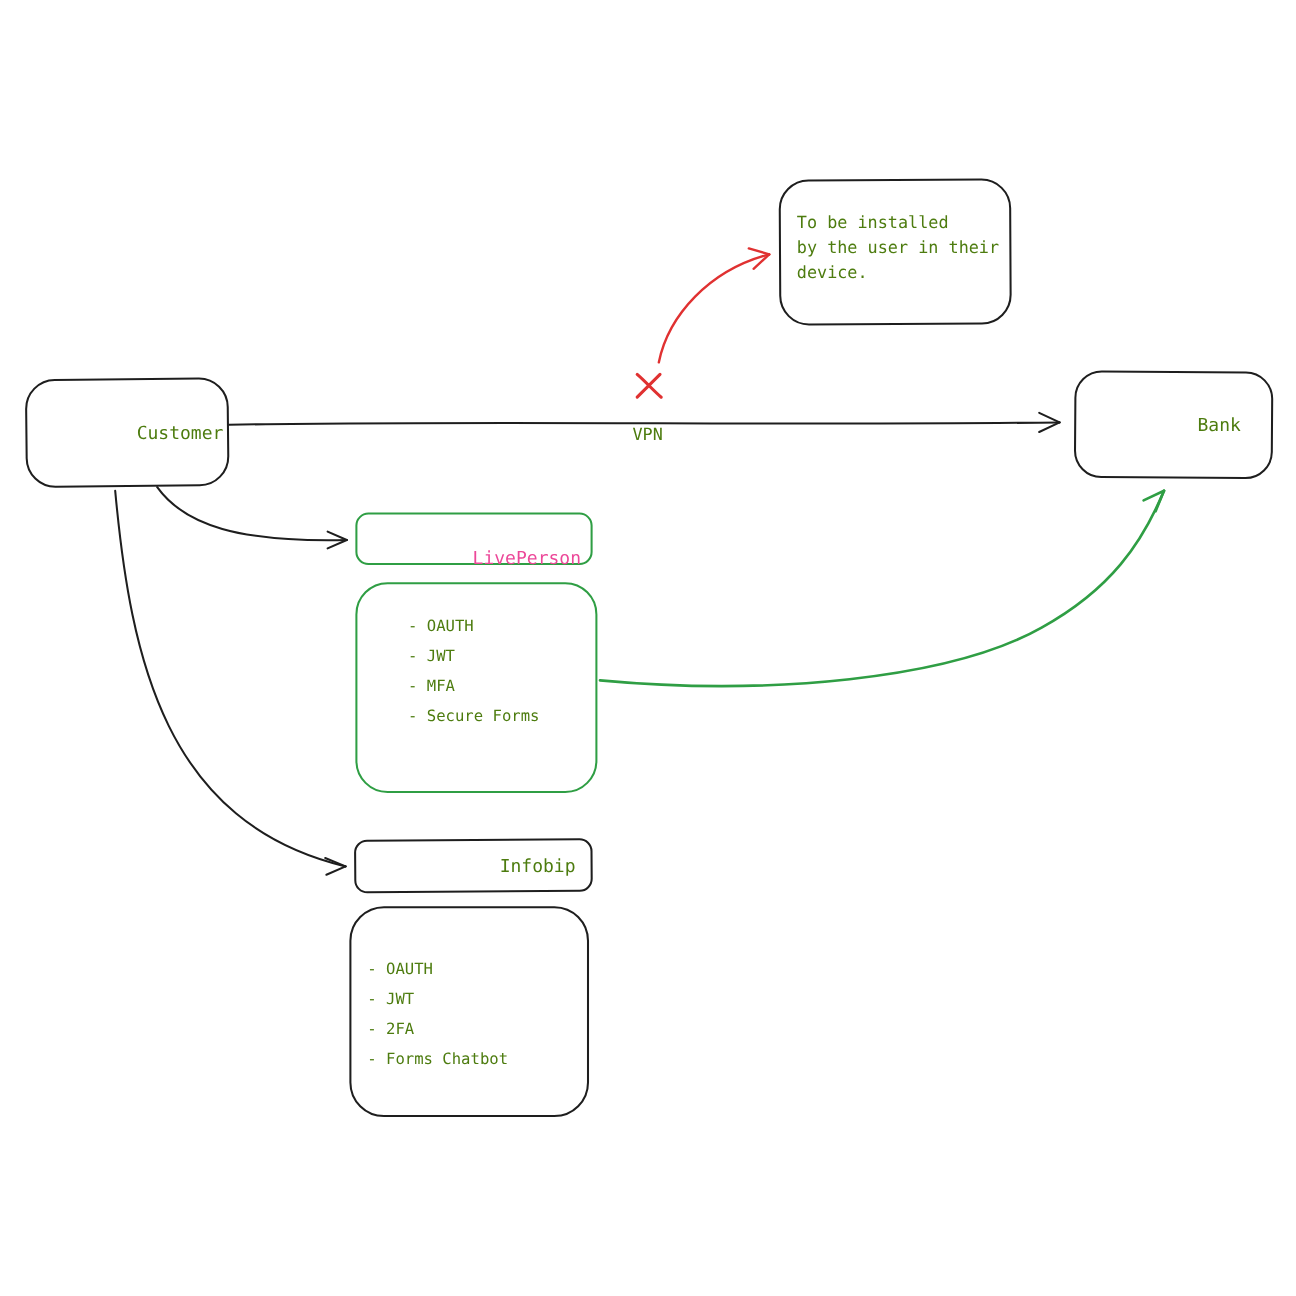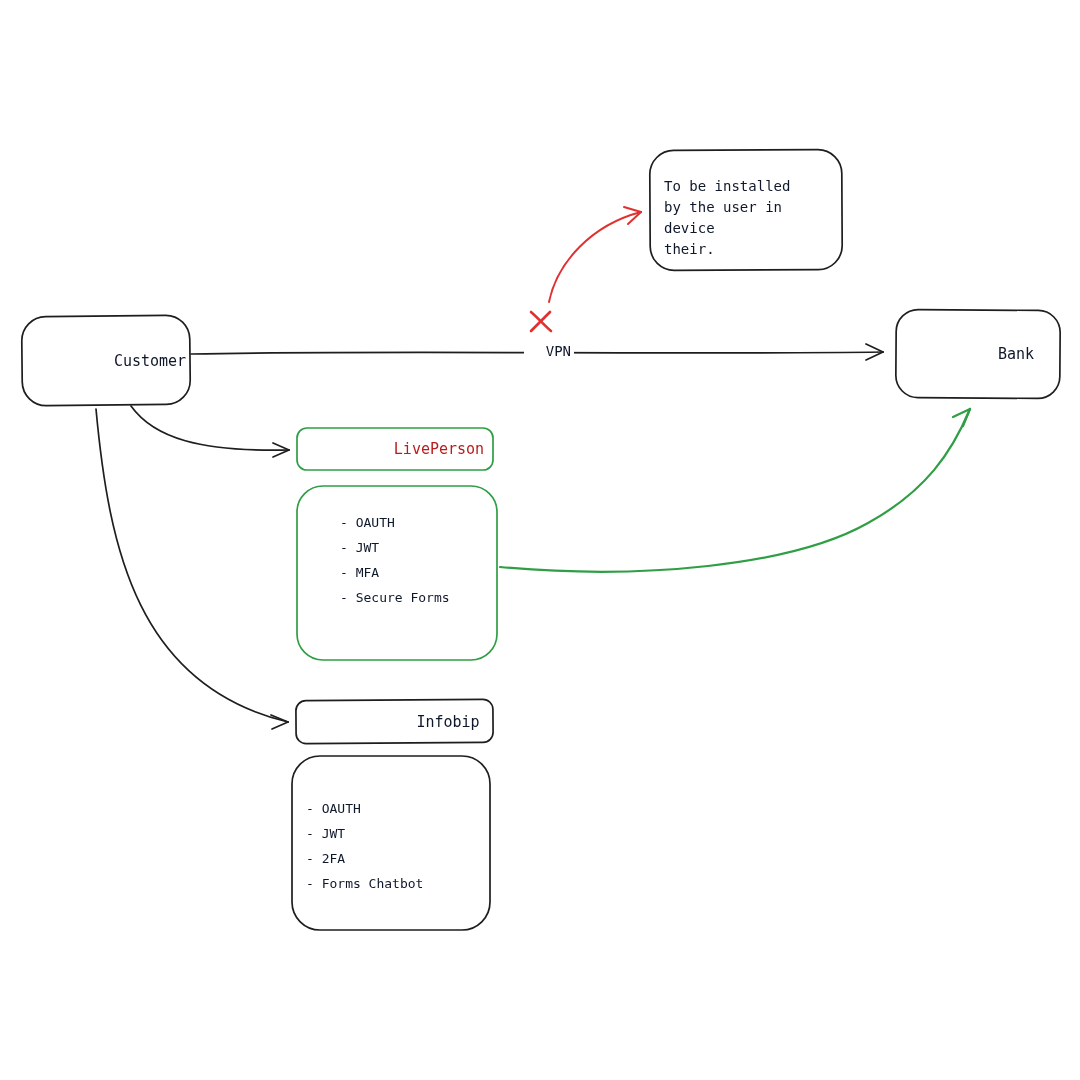--- a/index.html
+++ b/index.html
@@ -5,24 +5,24 @@
   html,body{margin:0;padding:0;}
   body{
     width:1080px;height:1080px;
     background:#ffffff;
     position:relative;
     font-family:"DejaVu Sans Mono", monospace;
     color:#1e1e1e;
     overflow:hidden;
   }
   .canvas-svg{position:absolute;top:0;left:0;}
-  .label{position:absolute;color:#0f172a;white-space:nowrap;}
+  .label{position:absolute;color:#4d7c0f;white-space:nowrap;}
   .node-label{display:flex;align-items:center;justify-content:center;text-align:center;padding-left:44px;}
-  .green-text{color:#b91c1c;}
-  .edge-label{background:#ffffff;text-align:right;padding:0 3px;}
+  .green-text{color:#ec4899;margin-top:16px;}
+  .edge-label{background:#ffffff;text-align:left;padding:0 3px;margin-top:12px;}
   .note-lines .line{font-size:14px;line-height:21px;}
   .feature-list .line{font-size:13px;line-height:25px;}
 </style>
 </head>
 <body>
 
 <div>
 
   <svg class="canvas-svg" width="1080" height="1080" viewBox="0 0 1080 1080">
 
@@ -81,22 +81,22 @@
   <div class="label node-label" style="left:896px;top:310px;width:152px;height:88px;font-size:15px">Bank</div>
 
   <div class="label node-label green-text" style="left:297px;top:428px;width:196px;height:42px;font-size:15px">LivePerson</div>
 
   <div class="label node-label" style="left:296px;top:700px;width:216px;height:43px;font-size:15px">Infobip</div>
 
   <div class="label edge-label" style="left:524px;top:343px;width:44px;font-size:14px">VPN</div>
 
   <div class="label note-lines" style="left:664px;top:176px;width:170px;white-space:normal">
     <div class="line">To be installed</div>
-    <div class="line">by the user in device</div>
-    <div class="line">their.</div>
+    <div class="line">by the user in their</div>
+    <div class="line">device.</div>
   </div>
 
   <div class="label feature-list" style="left:340px;top:510px">
     <div class="line">- OAUTH</div>
     <div class="line">- JWT</div>
     <div class="line">- MFA</div>
     <div class="line">- Secure Forms</div>
   </div>
 
   <div class="label feature-list" style="left:306px;top:796px">

